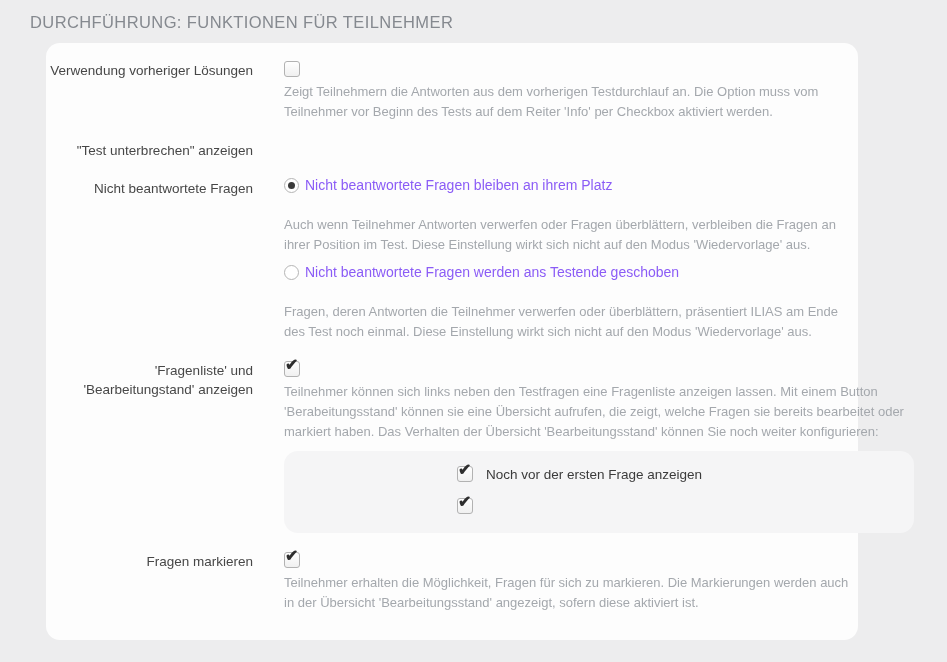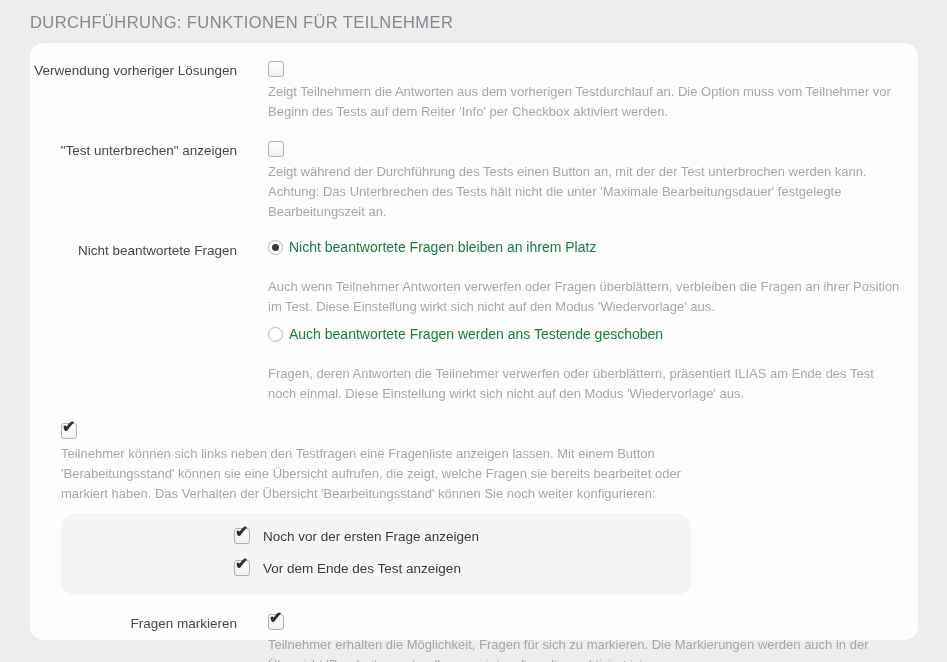--- a/index.html
+++ b/index.html
@@ -7,22 +7,22 @@
   body { font-family:"Liberation Sans", sans-serif; background:#ededee; }
   .screen { position:relative; width:947px; height:662px; overflow:hidden; background:#ededee; }
 
   .page-title {
     margin:0; padding:13px 0 0 30px;
     font-size:16.5px; font-weight:400; letter-spacing:0.4px;
     color:#85898f;
   }
 
   .panel {
-    position:absolute; left:30px; top:43px;
-    width:888px; height:597px;
+    position:absolute; left:46px; top:43px;
+    width:812px; height:597px;
     background:#fdfdfd;
   }
   .panel-inner { padding-top:16px; }
 
   .form-row { display:flex; margin-bottom:17px; }
   .row-label {
     flex-shrink:0; width:207px; text-align:right;
     font-size:13.5px; line-height:19px; color:#474747; padding-top:2px;
   }
   .row-content { margin-left:31px; width:632px; }
@@ -51,21 +51,21 @@
     width:15px; height:15px;
     border:1px solid #b5b5b5; border-radius:50%;
     background:#fff; flex-shrink:0; cursor:pointer;
   }
   .radio .dot {
     display:none; position:absolute; top:3px; left:3px;
     width:7px; height:7px; border-radius:50%; background:#3a3a3a;
   }
   .radio.checked .dot { display:block; }
 
-  .option-line { display:flex; align-items:center; font-size:14px; color:#15803d; }
+  .option-line { display:flex; align-items:center; font-size:14px; color:#8b5cf6; }
   .option-line .opt-label { margin-left:6px; }
   .option-block + .option-block { margin-top:9px; }
   .option-block .help { margin-top:22px; margin-bottom:0; }
 
   .sub-box {
     margin-top:9px; background:#f5f5f6;
     padding:15px 0 19px 173px; width:630px;
   }
   .sub-item { display:flex; align-items:center; font-size:13.5px; color:#3b3b3b; }
   .sub-item + .sub-item { margin-top:16px; }
@@ -83,64 +83,60 @@
       <div class="form-row">
         <div class="row-label">Verwendung vorheriger Lösungen</div>
         <div class="row-content">
           <span class="cb"></span>
           <div class="help">Zeigt Teilnehmern die Antworten aus dem vorherigen Testdurchlauf an. Die Option muss vom Teilnehmer vor Beginn des Tests auf dem Reiter 'Info' per Checkbox aktiviert werden.</div>
         </div>
       </div>
 
       <div class="form-row">
         <div class="row-label">"Test unterbrechen" anzeigen</div>
-        <div class="row-content">
-          <span class="cb"></span>
-          <div class="help">Zeigt während der Durchführung des Tests einen Button an, mit der der Test unterbrochen werden kann. Achtung: Das Unterbrechen des Tests hält nicht die unter 'Maximale Bearbeitungsdauer' festgelegte Bearbeitungszeit an.</div>
-        </div>
       </div>
 
       <div class="form-row">
         <div class="row-label">Nicht beantwortete Fragen</div>
         <div class="row-content">
           <div class="option-block">
             <div class="option-line">
               <span class="radio checked">
                   <span class="dot"></span>
                 </span>
               <span class="opt-label">Nicht beantwortete Fragen bleiben an ihrem Platz</span>
             </div>
             <div class="help">Auch wenn Teilnehmer Antworten verwerfen oder Fragen überblättern, verbleiben die Fragen an ihrer Position im Test. Diese Einstellung wirkt sich nicht auf den Modus 'Wiedervorlage' aus.</div>
           </div>
           <div class="option-block">
             <div class="option-line">
               <span class="radio"></span>
-              <span class="opt-label">Auch beantwortete Fragen werden ans Testende geschoben</span>
+              <span class="opt-label">Nicht beantwortete Fragen werden ans Testende geschoben</span>
             </div>
             <div class="help">Fragen, deren Antworten die Teilnehmer verwerfen oder überblättern, präsentiert ILIAS am Ende des Test noch einmal. Diese Einstellung wirkt sich nicht auf den Modus 'Wiedervorlage' aus.</div>
           </div>
         </div>
       </div>
 
       <div class="form-row">
+        <div class="row-label">'Fragenliste' und 'Bearbeitungstand' anzeigen</div>
         <div class="row-content">
           <span class="cb checked"><span class="check">✔</span></span>
           <div class="help">Teilnehmer können sich links neben den Testfragen eine Fragenliste anzeigen lassen. Mit einem Button 'Berabeitungsstand' können sie eine Übersicht aufrufen, die zeigt, welche Fragen sie bereits bearbeitet oder markiert haben. Das Verhalten der Übersicht 'Bearbeitungsstand' können Sie noch weiter konfigurieren:</div>
           <div class="sub-box">
             <div class="sub-item">
               <span class="cb checked">
                   <span class="check">✔</span>
                 </span>
               <span class="opt-label">Noch vor der ersten Frage anzeigen</span>
             </div>
             <div class="sub-item">
               <span class="cb checked">
                   <span class="check">✔</span>
                 </span>
-              <span class="opt-label">Vor dem Ende des Test anzeigen</span>
             </div>
           </div>
         </div>
       </div>
 
       <div class="form-row">
         <div class="row-label">Fragen markieren</div>
         <div class="row-content">
           <span class="cb checked"><span class="check">✔</span></span>
           <div class="help">Teilnehmer erhalten die Möglichkeit, Fragen für sich zu markieren. Die Markierungen werden auch in der Übersicht 'Bearbeitungsstand' angezeigt, sofern diese aktiviert ist.</div>

